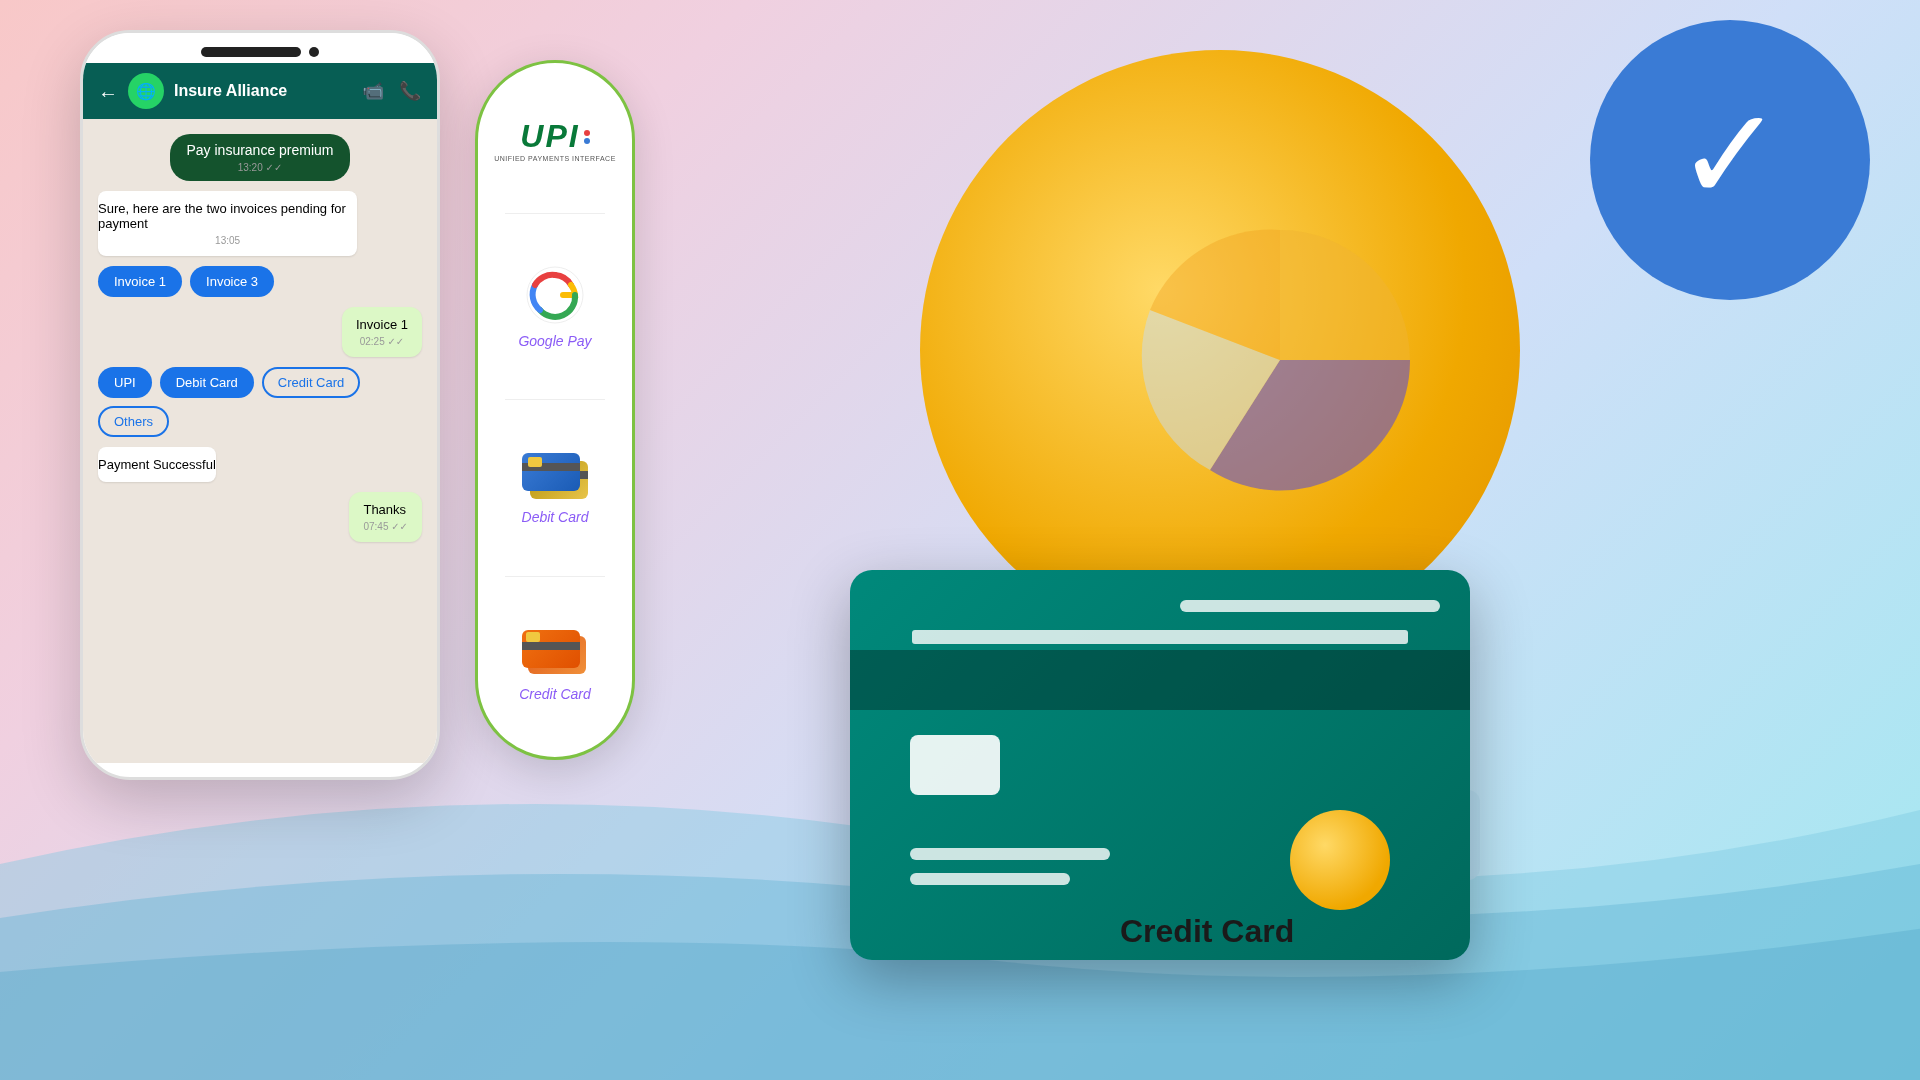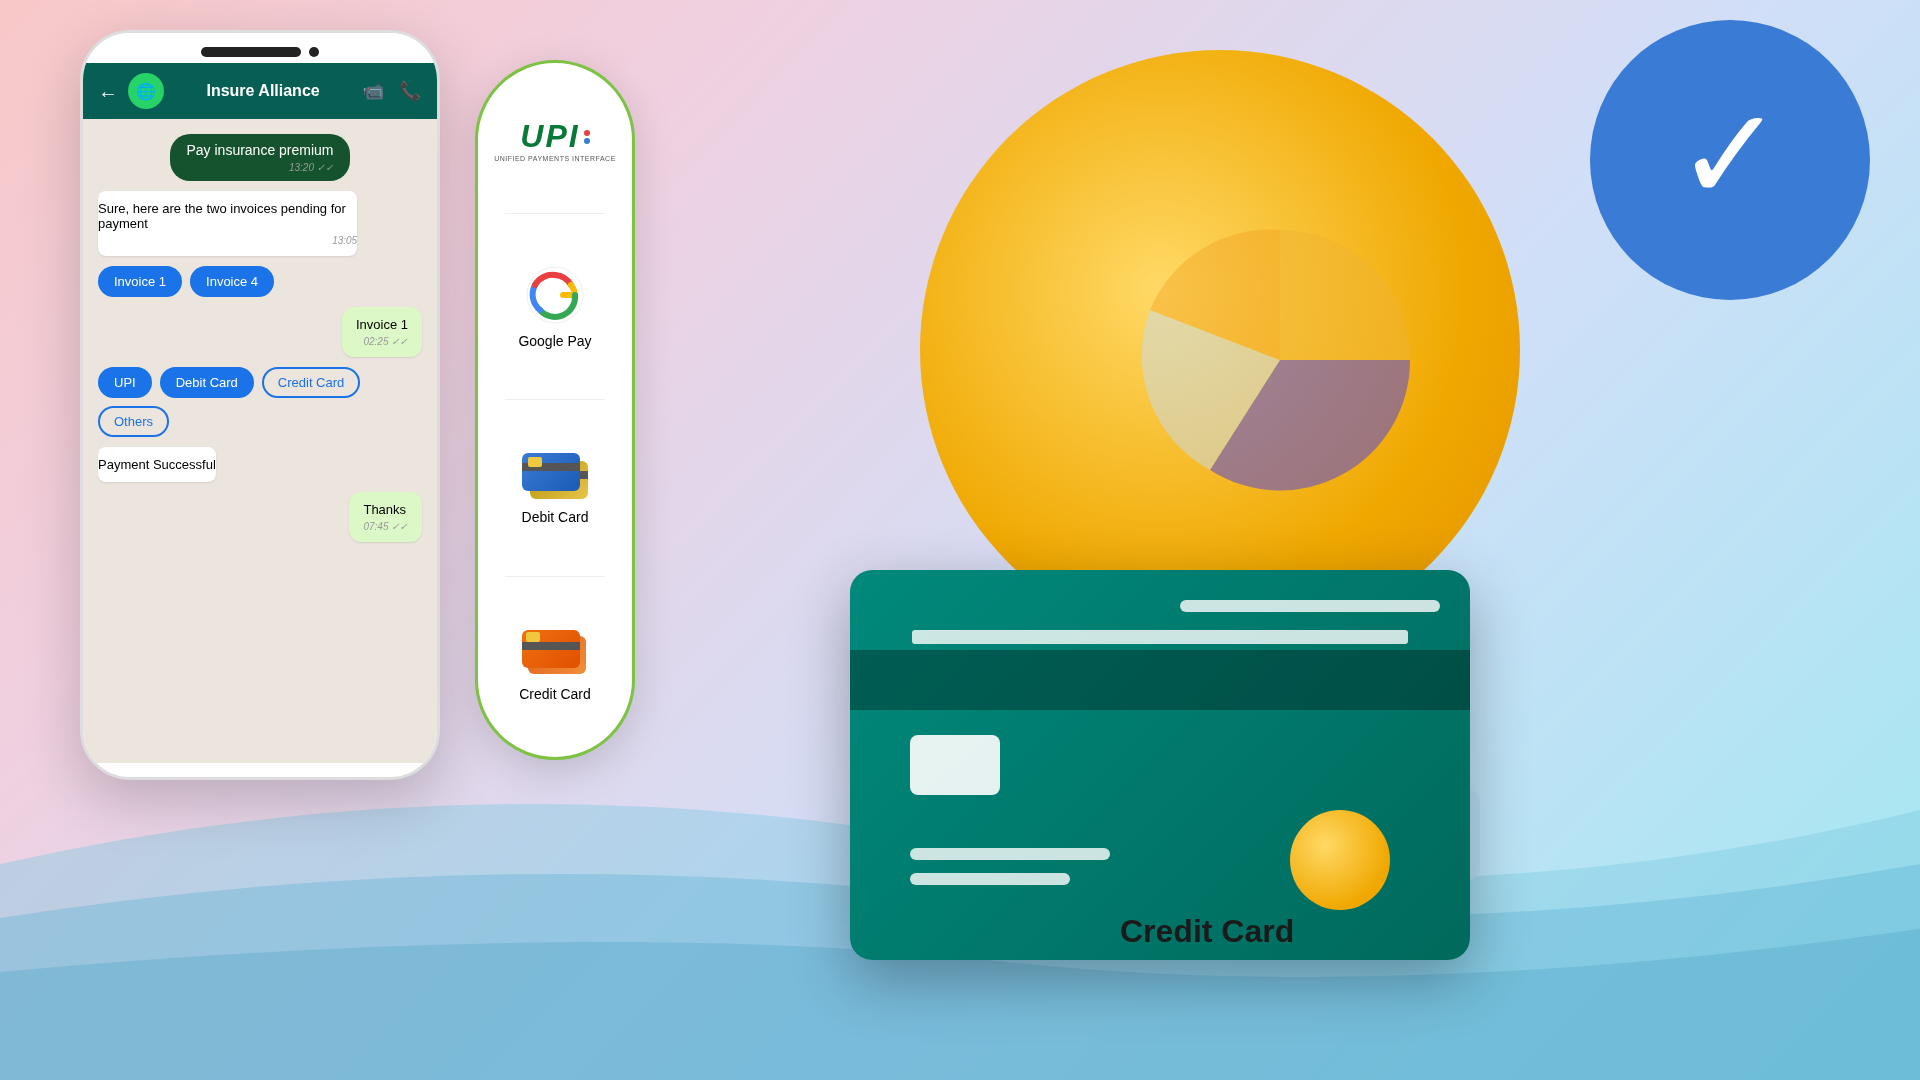--- a/index.html
+++ b/index.html
@@ -84,21 +84,20 @@
       align-items: center;
       justify-content: center;
       color: white;
       font-size: 16px;
     }
     .chat-name {
       color: white;
       font-size: 16px;
       font-weight: bold;
       flex: 1;
-      text-align: center;
     }
     .header-icons {
       display: flex;
       gap: 15px;
       color: white;
       font-size: 18px;
     }
 
     
     .chat-body {
@@ -137,23 +136,22 @@
       padding: 10px 14px;
       border-radius: 12px;
       font-size: 13px;
       max-width: 70%;
       position: relative;
       box-shadow: 0 1px 2px rgba(0,0,0,0.1);
     }
     .msg-time {
       font-size: 10px;
       color: #999;
-      text-align: right;
+      text-align: center;
       margin-top: 4px;
-      font-style: italic;
     }
 
     .btn-group {
       display: flex;
       flex-wrap: wrap;
       gap: 8px;
     }
     .chat-btn {
       background: #1a73e8;
       color: white;
@@ -192,22 +190,23 @@
     }
 
     .payment-option {
       display: flex;
       flex-direction: column;
       align-items: center;
       gap: 8px;
     }
     .payment-option-label {
       font-size: 14px;
-      color: #000000;
+      color: #8b5cf6;
       font-weight: 500;
+      font-style: italic;
     }
 
     
     .upi-logo {
       display: flex;
       flex-direction: column;
       align-items: center;
     }
 
     
@@ -365,21 +364,21 @@
         <div class="msg-time">13:20 ✓✓</div>
       </div>
 
       <div class="msg-received">
         <span>Sure, here are the two invoices pending for payment</span>
         <div class="msg-time">13:05</div>
       </div>
 
       <div class="btn-group">
         <button class="chat-btn">Invoice 1</button>
-        <button class="chat-btn">Invoice 4</button>
+        <button class="chat-btn">Invoice 3</button>
       </div>
 
       <div class="msg-sent">
         <span>Invoice 1</span>
         <div class="msg-time">02:25 ✓✓</div>
       </div>
 
 
       <div class="btn-group">
         <button class="chat-btn">UPI</button>

